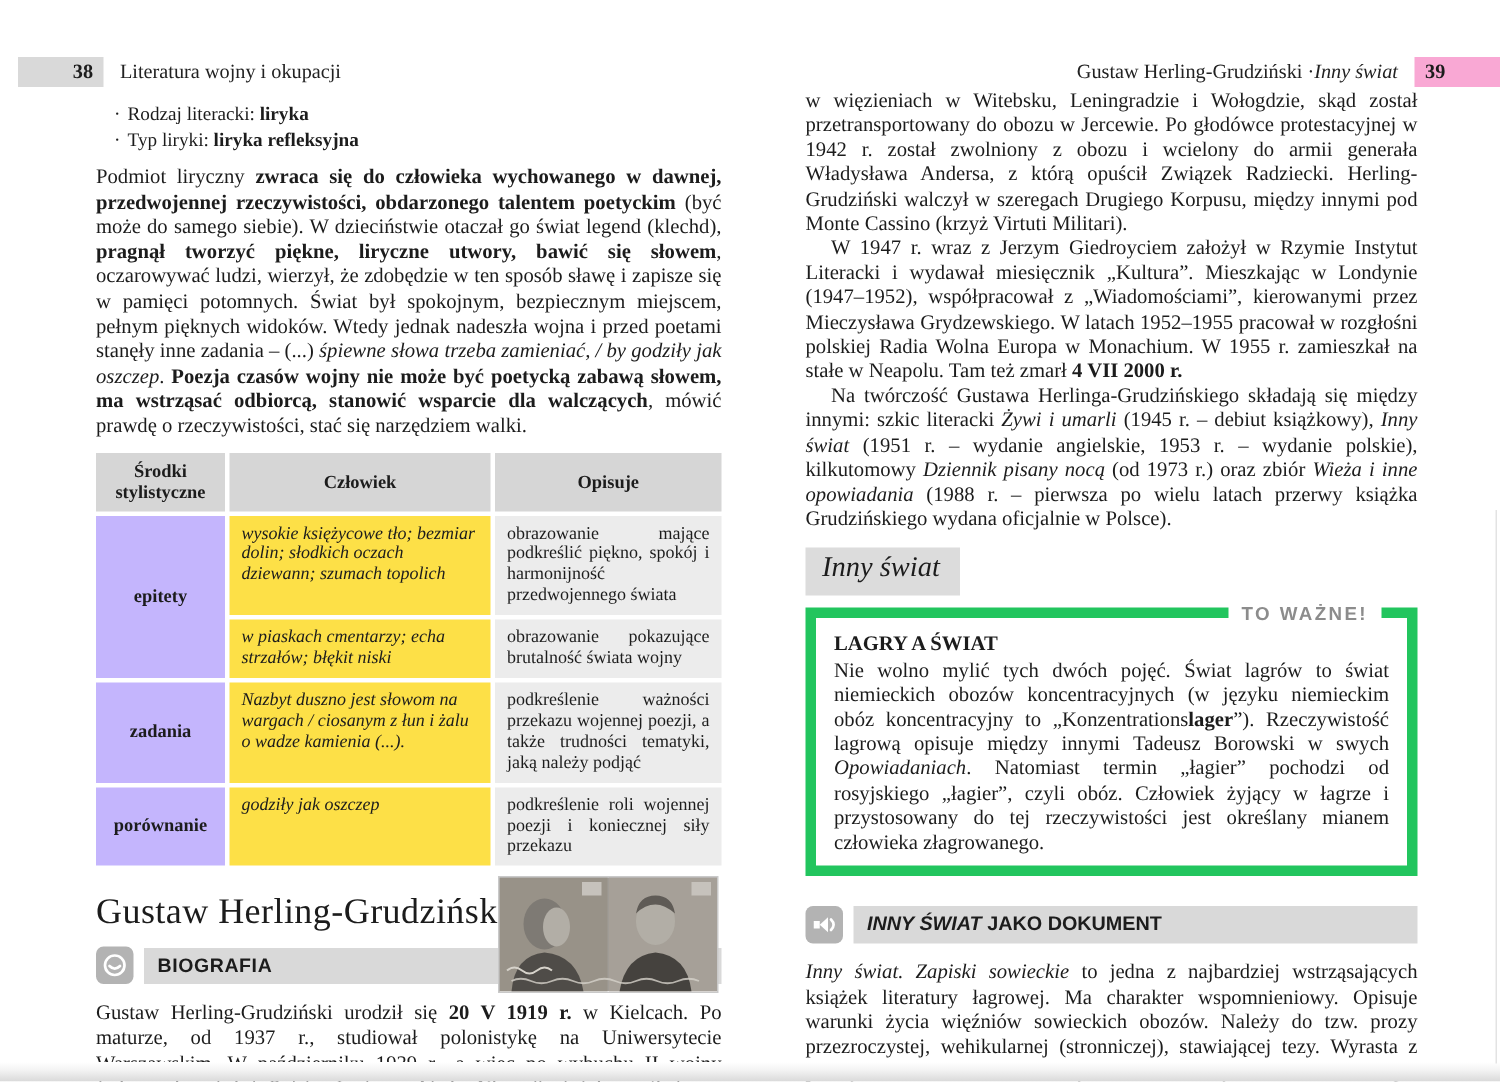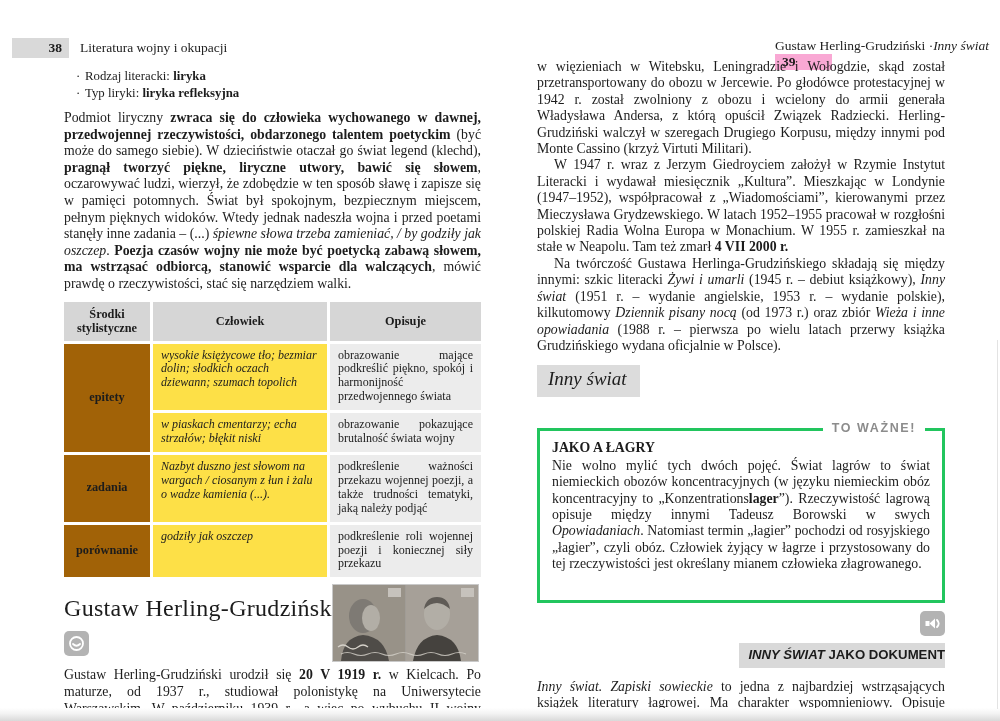--- a/index.html
+++ b/index.html
@@ -10,57 +10,57 @@
   }
   .run-n{font-weight:normal;font-style:normal;}
   .run-b{font-weight:bold;}
   .run-i{font-style:italic;}
   .run-bi{font-weight:bold;font-style:italic;}
 
   
   .header-left{position:absolute;top:38px;left:12px;height:20px;display:flex;align-items:stretch;font-size:13.5px;}
   .pagenum-left{background:#d9d9d9;width:50px;padding-right:7px;display:flex;align-items:center;justify-content:flex-end;font-weight:bold;}
   .section-title{margin-left:11px;display:flex;align-items:center;color:#222;}
-  .header-right{position:absolute;top:38px;right:0;height:20px;display:flex;align-items:stretch;font-size:13.5px;flex-direction:column;}
+  .header-right{position:absolute;top:38px;right:0;height:20px;display:flex;align-items:stretch;font-size:13.5px;}
   .running-title{margin-right:11px;display:flex;align-items:center;color:#222;}
   .pagenum-right{background:#f9a8d4;width:50px;padding-left:7px;display:flex;align-items:center;justify-content:flex-start;font-weight:bold;}
 
   
   .left-col{position:absolute;left:64px;top:66px;width:417px;}
   .poem-head{display:flex;align-items:flex-start;}
   .poem-title{background:#dcdcdc;font-size:21px;padding:2px 12px 6px 10px;white-space:nowrap;}
   .poem-title .main{font-style:italic;}
   .poem-meta{margin-left:12px;font-size:12.8px;line-height:16.5px;padding-top:2px;}
   .meta-line .bullet{display:inline-block;width:9px;}
   .intro{margin-top:9px;font-size:13.8px;line-height:16.6px;text-align:justify;}
 
   table.styles{margin-top:6px;border-collapse:separate;border-spacing:3px;margin-left:-3px;width:423px;font-size:12px;line-height:13.9px;}
   table.styles th{background:#d6d6d6;font-weight:bold;text-align:center;vertical-align:middle;padding:5px 3px;font-size:12.3px;line-height:14.5px;}
-  td.name{background:#a16207;width:84px;font-weight:bold;text-align:center;vertical-align:middle;font-size:12.3px;}
+  td.name{background:#c4b5fd;width:84px;font-weight:bold;text-align:center;vertical-align:middle;font-size:12.3px;}
   td.example{background:#fde047;width:158px;font-style:italic;padding:5px 8px 6px;vertical-align:top;}
   td.function{background:#ececec;padding:5px 8px 6px;vertical-align:top;text-align:justify;}
 
   .author{position:relative;margin-top:15px;}
   .author-name{font-size:24px;letter-spacing:0.3px;}
   .mugshot{position:absolute;top:-10px;right:3px;width:145px;height:76px;z-index:2;box-shadow:0 0 0 1px #c9c9c9;}
   .bio-bar{margin-top:9px;display:flex;gap:7px;align-items:center;}
   .icon-box{width:25px;height:25px;border-radius:5px;background:#b3b3b3;flex:0 0 auto;display:flex;align-items:center;justify-content:center;}
   .bar-label{flex:1;background:#d9d9d9;font-family:"Liberation Sans","DejaVu Sans",sans-serif;font-weight:bold;font-size:13px;letter-spacing:0.4px;padding:4px 0 5px 9px;}
   .bio-text{margin-top:11px;font-size:13.8px;line-height:16.6px;text-align:justify;}
 
   
   .right-col{position:absolute;left:537px;top:59px;width:408px;font-size:13.8px;line-height:16.4px;}
   .para{text-align:justify;margin:0;}
   .para.indent{text-indent:17px;}
   .inny-title{display:inline-block;margin-top:11px;background:#dcdcdc;font-style:italic;font-size:19px;line-height:22px;padding:3px 13px 7px 11px;}
-  .wazne{margin-top:31px;border:3px solid #22c55e;position:relative;padding:9px 12px 27px;}
+  .wazne{margin-top:8px;border:7px solid #22c55e;position:relative;padding:9px 12px 7px;}
   .wazne-label{position:absolute;top:-11px;right:17px;background:#ffffff;padding:0 9px;font-family:"Liberation Sans","DejaVu Sans",sans-serif;font-weight:bold;letter-spacing:1.6px;font-size:12.5px;color:#8c8c8c;}
   .wazne-heading{font-weight:bold;font-size:13.8px;}
   .wazne-body{text-align:justify;margin-top:1px;}
-  .dok-head{display:flex;gap:7px;align-items:flex-end;margin-top:8px;flex-direction:column;}
+  .dok-head{display:flex;gap:7px;align-items:flex-start;margin-top:20px;}
   .dok-label{flex:1;background:#d9d9d9;font-family:"Liberation Sans","DejaVu Sans",sans-serif;font-weight:bold;font-size:13.2px;padding:4px 0 5px 9px;}
   .dok-text{margin-top:11px;text-align:justify;}
 
   
   .scan-bottom{position:absolute;left:0;right:0;bottom:0;height:13px;background:linear-gradient(to bottom,#ffffff 0%,#f2f2f2 45%,#d9d9d9 100%);}
   .scan-right{position:absolute;right:2px;top:340px;bottom:12px;width:1px;background:#e3e3e3;}
 </style>
 </head>
 <body>
 
@@ -140,37 +140,38 @@
         <path d="M8 69 q6 -3 13 0 t14 0 t14 0 t14 0 t14 0 t14 0 t14 0 t14 0 t14 0" stroke="#d6d2ca" stroke-width="1.2" fill="none" opacity="0.8"></path>
       </svg>
 
       <div class="bio-bar">
         <div class="icon-box">
           <svg width="19" height="19" viewBox="0 0 19 19">
             <circle cx="9.5" cy="9.5" r="6.5" fill="none" stroke="#ffffff" stroke-width="1.8"></circle>
             <path d="M6 10 q3.5 3.5 7 0" fill="none" stroke="#ffffff" stroke-width="1.8" stroke-linecap="round"></path>
           </svg>
         </div>
+        <div class="bar-label">BIOGRAFIA</div>
       </div>
 
       <div class="bio-text"><span class="run-n">Gustaw Herling-Grudziński urodził się </span><span class="run-b">20 V 1919 r.</span><span class="run-n"> w Kielcach. Po maturze, od 1937 r., studiował polonistykę na Uniwersytecie Warszawskim. W październiku 1939 r., a więc po wybuchu II wojny światowej, założył Polską Ludową Akcję Niepodległościową (jedną z pierwszych organizacji konspiracyjnych). Próbując przedostać się na Zachód, wyjechał w poszukiwaniu kontaktów do Białegostoku i do Lwowa, a jeszcze później do Grodna. W czasie próby przedostania się na Litwę, w marcu 1940 r., został schwytany przez NKWD i skazany na pięć lat pobytu w sowieckich łagrach. Początkowo przebywał</span></div>
     </div>
   </div>
 
   <div class="right-col">
 
     <p class="para"><span class="run-n">w więzieniach w Witebsku, Leningradzie i Wołogdzie, skąd został przetransportowany do obozu w Jercewie. Po głodówce protestacyjnej w 1942 r. został zwolniony z obozu i wcielony do armii generała Władysława Andersa, z którą opuścił Związek Radziecki. Herling-Grudziński walczył w szeregach Drugiego Korpusu, między innymi pod Monte Cassino (krzyż Virtuti Militari).</span></p>
     <p class="para indent"><span class="run-n">W 1947 r. wraz z Jerzym Giedroyciem założył w Rzymie Instytut Literacki i wydawał miesięcznik „Kultura”. Mieszkając w Londynie (1947–1952), współpracował z „Wiadomościami”, kierowanymi przez Mieczysława Grydzewskiego. W latach 1952–1955 pracował w rozgłośni polskiej Radia Wolna Europa w Monachium. W 1955 r. zamieszkał na stałe w Neapolu. Tam też zmarł </span><span class="run-b">4 VII 2000 r.</span></p>
     <p class="para indent"><span class="run-n">Na twórczość Gustawa Herlinga-Grudzińskiego składają się między innymi: szkic literacki </span><span class="run-i">Żywi i umarli</span><span class="run-n"> (1945 r. – debiut książkowy), </span><span class="run-i">Inny świat</span><span class="run-n"> (1951 r. – wydanie angielskie, 1953 r. – wydanie polskie), kilkutomowy </span><span class="run-i">Dziennik pisany nocą</span><span class="run-n"> (od 1973 r.) oraz zbiór </span><span class="run-i">Wieża i inne opowiadania</span><span class="run-n"> (1988 r. – pierwsza po wielu latach przerwy książka Grudzińskiego wydana oficjalnie w Polsce).</span></p>
 
     <div class="inny-title">Inny świat</div>
 
     <div class="wazne">
       <div class="wazne-label">TO WAŻNE!</div>
-      <div class="wazne-heading">JAKO A ŁAGRY</div>
+      <div class="wazne-heading">LAGRY A ŚWIAT</div>
       <div class="wazne-body"><span class="run-n">Nie wolno mylić tych dwóch pojęć. Świat lagrów to świat niemieckich obozów koncentracyjnych (w języku niemieckim obóz koncentracyjny to „Konzentrations</span><span class="run-b">lager</span><span class="run-n">”). Rzeczywistość lagrową opisuje między innymi Tadeusz Borowski w swych </span><span class="run-i">Opowiadaniach</span><span class="run-n">. Natomiast termin „łagier” pochodzi od rosyjskiego „łagier”, czyli obóz. Człowiek żyjący w łagrze i przystosowany do tej rzeczywistości jest określany mianem człowieka złagrowanego.</span></div>
     </div>
 
     <div class="dok-head">
       <div class="icon-box">
         <svg width="19" height="19" viewBox="0 0 19 19">
           <rect x="2.5" y="7" width="4" height="5" fill="#ffffff"></rect>
           <polygon points="6.5,9.5 12,4.5 12,14.5" fill="#ffffff"></polygon>
           <path d="M14 6 q3.5 3.5 0 7" fill="none" stroke="#ffffff" stroke-width="1.8" stroke-linecap="round"></path>
         </svg>

